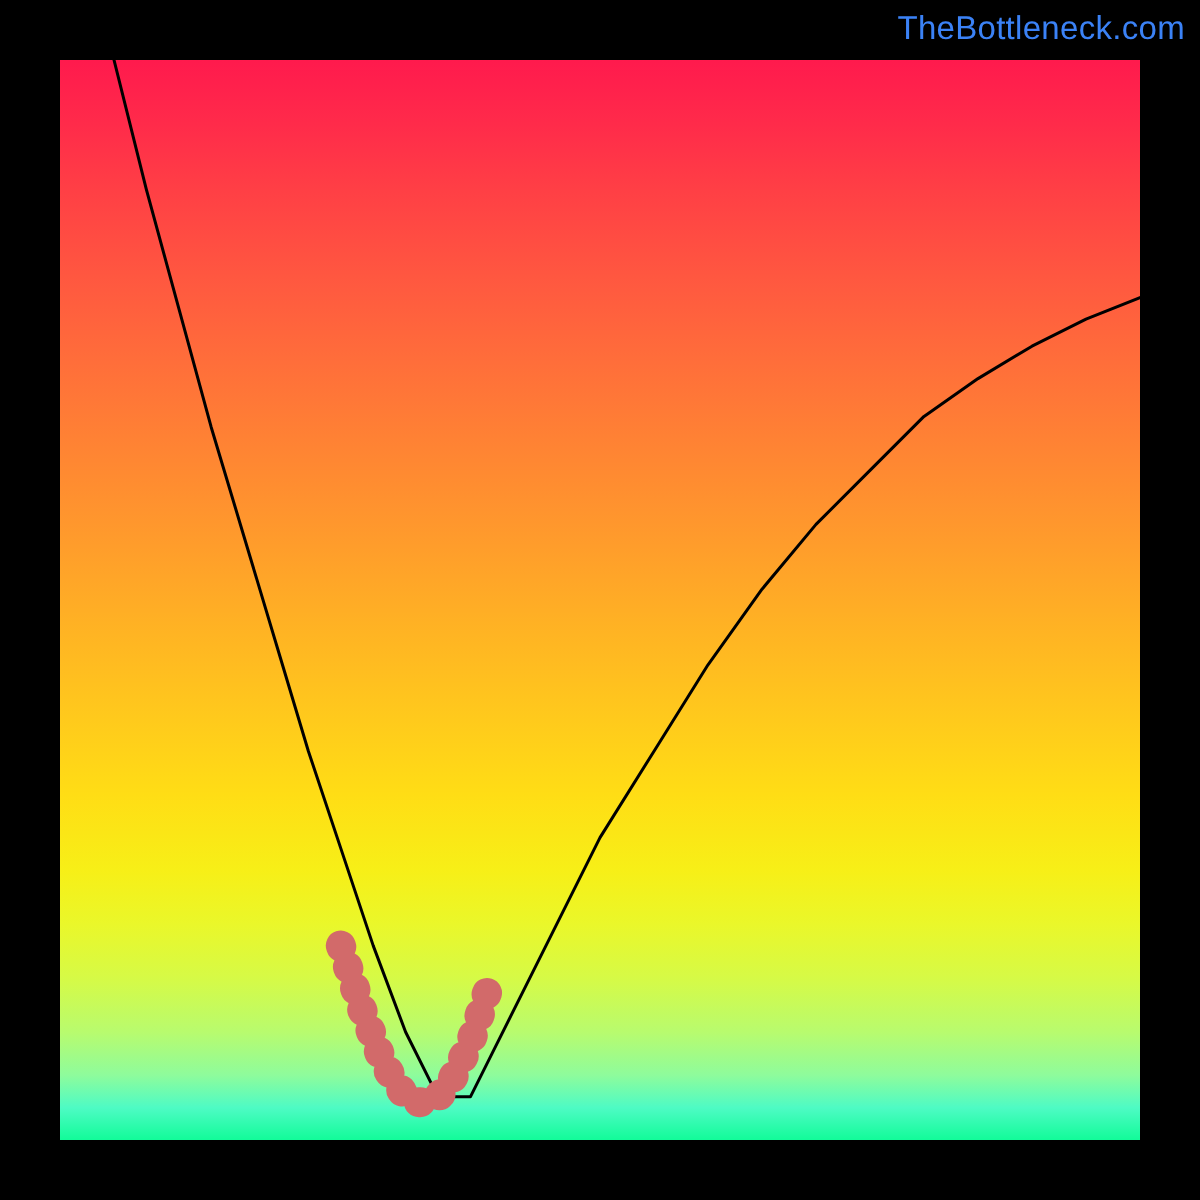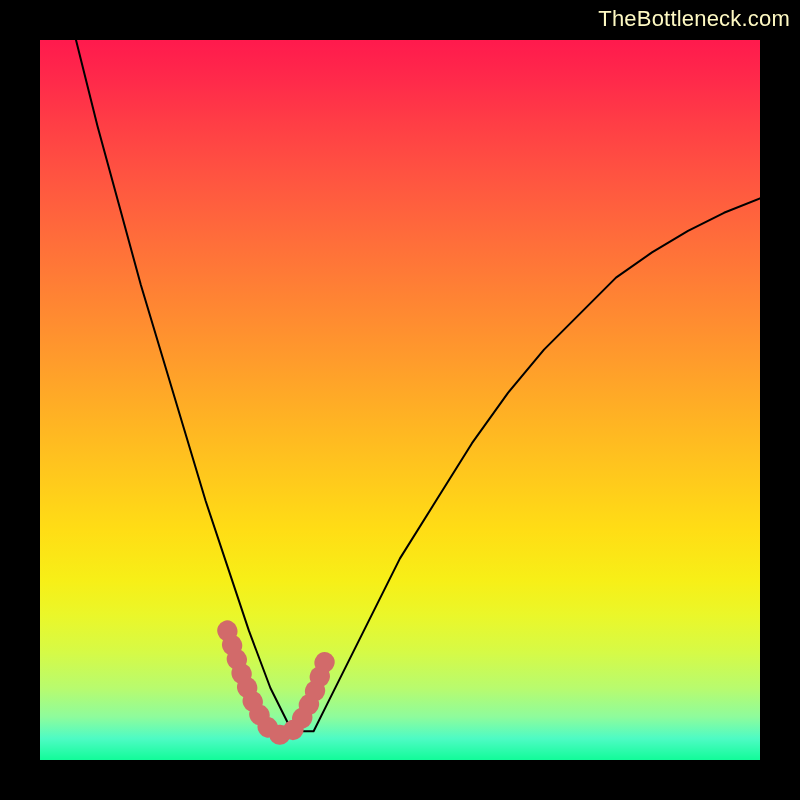--- a/index.html
+++ b/index.html
@@ -49,21 +49,21 @@
     position: absolute;
     left: 0;
     top: 0;
     width: 720px;
     height: 720px;
   }
   .watermark {
     position: absolute;
     top: 6px;
     right: 10px;
-    color: #fef9c3;
+    color: #3b82f6;
     font-size: 22px;
     letter-spacing: 0.2px;
     font-weight: 400;
     user-select: none;
   }
 </style>
 </head>
 <body>
 
 <div class="frame">

